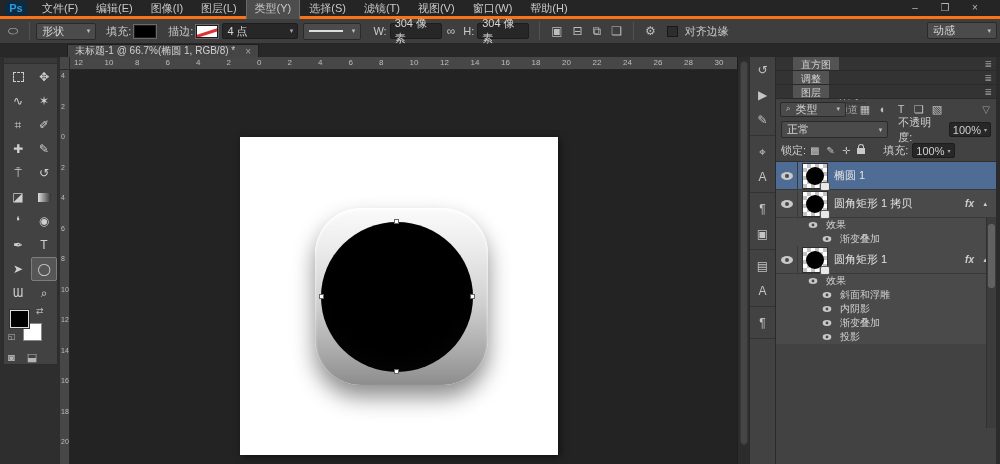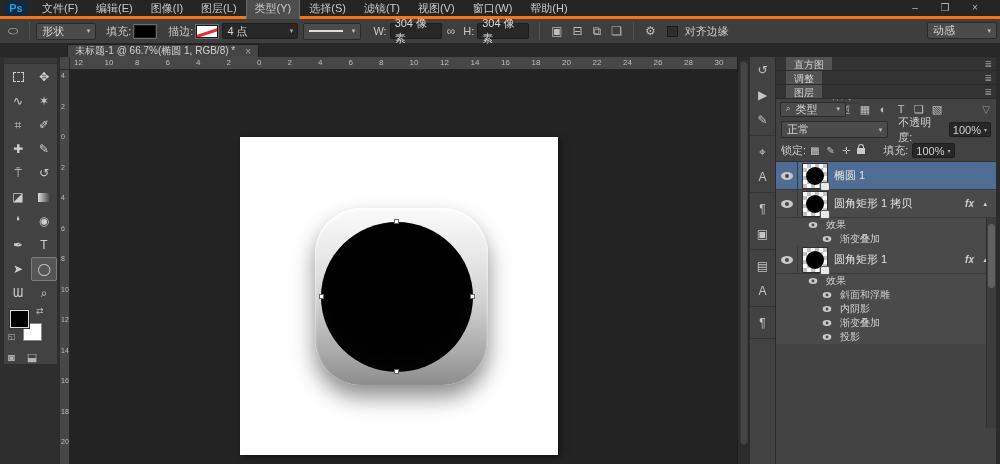--- a/index.html
+++ b/index.html
@@ -104,21 +104,21 @@
 
   
   #strip { left:749px; top:57px; width:27px; height:407px; background:#424242; border-left:1px solid #2a2a2a;
            border-right:1px solid #2a2a2a; }
   .strip-icon { width:25px; height:25px; display:flex; align-items:center; justify-content:center;
                 color:#c5c5c5; font-size:12px; cursor:default; }
   .strip-gap { height:4px; border-top:1px solid #333; margin-top:3px; }
 
   
   #panels { left:776px; top:57px; width:224px; height:407px; background:#424242; border-right:4px solid #2b2b2b; }
-  .tabrow { position:relative; height:14px; background:#333; display:flex; gap:1px; padding-left:10px;
+  .tabrow { position:relative; height:14px; background:#333; display:flex; gap:1px; padding-left:17px;
             border-bottom:1px solid #2a2a2a; }
   .ptab { padding:1px 8px; font-size:10px; color:#d2d2d2; background:#535353; cursor:default; }
   .ptab.inactive { background:#3c3c3c; color:#a8a8a8;margin-top:17px; }
   .pmenu { position:absolute; right:4px; top:2px; color:#9f9f9f; font-size:9px; }
 
   #filter-row { position:relative; height:20px; display:flex; align-items:center; padding:0 4px; gap:4px; }
   #filter-dd { width:66px; height:15px; }
   .flt-icon { color:#c0c0c0; font-size:11px; width:18px; text-align:center; }
   #funnel-icon { position:absolute; right:6px; color:#9c9c9c; font-size:10px; }
 

